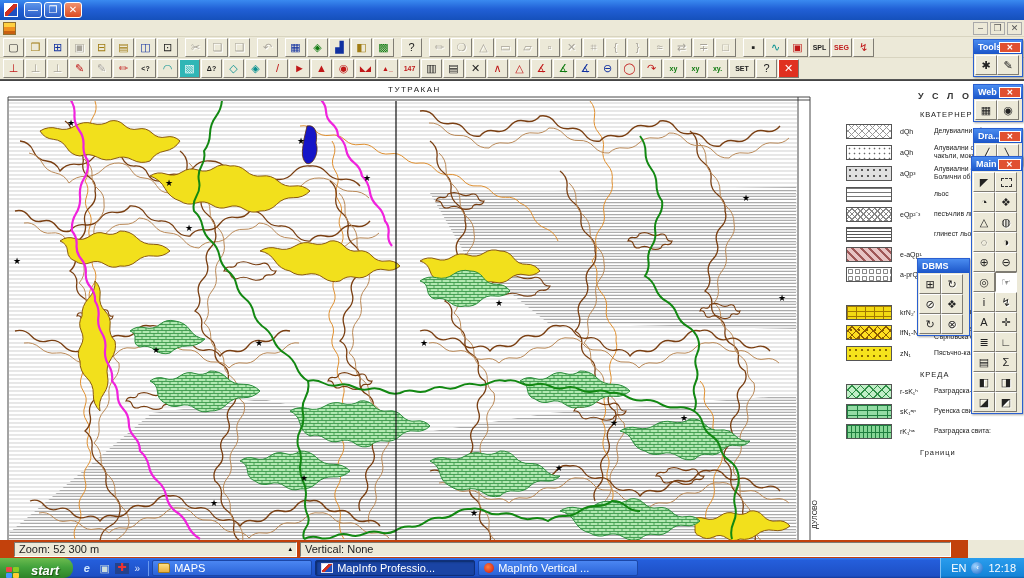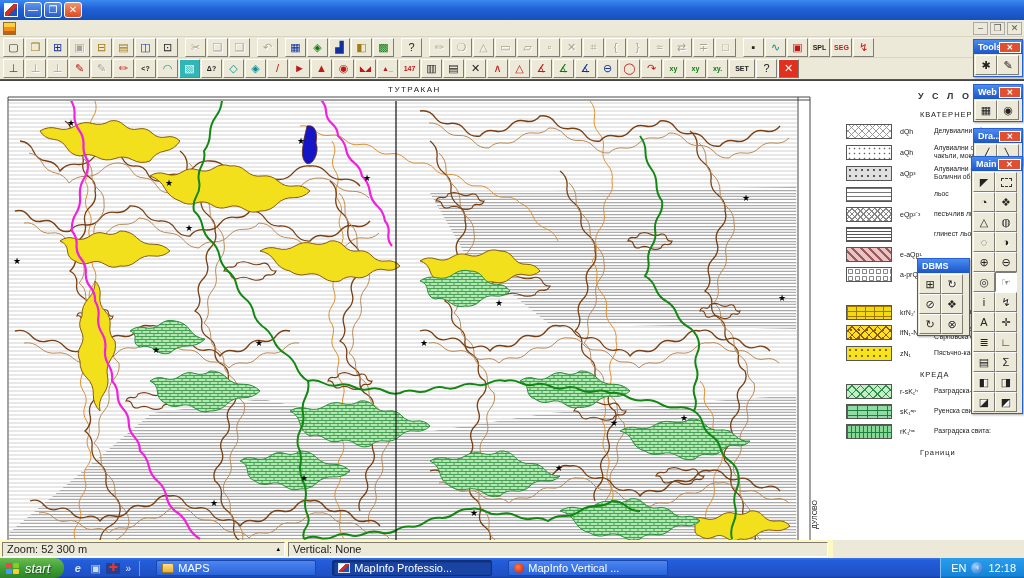--- a/index.html
+++ b/index.html
@@ -77,43 +77,43 @@
   .pbtn i{font-style:normal;line-height:1}
   .pbtn.pressed{border-color:#7f7c73 #fff #fff #7f7c73;background:#fff}
   .pbtn.dashedbox i{display:block;width:11px;height:9px;border:1px dashed #333}
   #pal-tools{left:973px;top:39px;width:50px}
   #pal-web{left:973px;top:84px;width:50px}
   #pal-dra{left:973px;top:128px;width:50px}
   #pal-main{left:971px;top:156px;width:52px}
   #pal-dbms{left:917px;top:258px;width:53px;z-index:5}
 
   
-  #statusbar{position:absolute;top:540px;left:0;width:833px;height:18px;background:#fef9c3;display:flex;align-items:center;font-size:11px;color:#222;padding:1px 2px}
+  #statusbar{position:absolute;top:540px;left:0;width:968px;height:18px;background:#c2410c;display:flex;align-items:center;font-size:11px;color:#222;padding:1px 14px}
   .spanel{height:15px;border:1px solid;border-color:#7f7c73 #fff #fff #7f7c73;display:flex;align-items:center;padding:0 4px;margin-right:3px;background:#ece9d8}
   .spanel .arr{margin-left:auto;font-size:7px;color:#000}
   #sp-zoom{width:283px}#sp-edit{width:305px}#sp-sel{flex:1}
 
   
   #taskbar{position:absolute;top:558px;left:0;width:1024px;height:20px;
     background:linear-gradient(180deg,#3a77e8 0%,#245edb 12%,#1e4fc4 90%,#153a99 100%);display:flex;align-items:center;color:#fff}
-  #start-button{height:20px;padding:0 14px 0 6px;display:flex;align-items:center;gap:6px;
+  #start-button{height:20px;padding:0 14px 0 6px;display:flex;align-items:flex-end;gap:12px;
     background:linear-gradient(180deg,#6cbb4f 0%,#43a33c 45%,#2d8327 100%);border-radius:0 9px 9px 0;
-    font-size:13px;font-weight:normal;font-style:italic;text-shadow:1px 1px 1px #1a5214}
+    font-size:13px;font-weight:bold;font-style:italic;text-shadow:1px 1px 1px #1a5214}
   #start-flag{display:grid;grid-template-columns:6px 6px;grid-gap:1px}
   #start-flag b{width:6px;height:5px;border-radius:1px}
   #start-flag b:nth-child(1){background:#e44}#start-flag b:nth-child(2){background:#8c2}
   #start-flag b:nth-child(3){background:#49f}#start-flag b:nth-child(4){background:#fc3}
   #qlaunch{display:flex;align-items:center;gap:3px;padding:0 6px;border-right:1px solid #6a9af0}
   .ql{width:15px;height:15px;display:flex;align-items:center;justify-content:center;font-size:11px}
   .ql-ie{color:#cfe6ff;font-weight:bold;font-style:italic}
   .ql-dark{color:#cdd}
   .ql-flag{background:linear-gradient(#24428c,#24428c),#24428c;position:relative;width:14px;height:11px}
   .ql-flag::after{content:"✚";position:absolute;left:0;top:-2px;width:14px;text-align:center;color:#e33;font-size:11px}
   .ql-chev{width:10px;font-size:10px;color:#dfe9ff}
-  .task{width:160px;height:16px;margin-left:16px;display:flex;align-items:center;gap:4px;padding:0 5px;
+  .task{width:160px;height:16px;margin-left:3px;display:flex;align-items:center;gap:4px;padding:0 5px;
     background:linear-gradient(180deg,#4b86f2,#2a63d8);border:1px solid #1b47a8;border-radius:2px;font-size:11px;white-space:nowrap;overflow:hidden}
   .task.active{background:#1a44a4;border-color:#0f2f7a;box-shadow:inset 1px 1px 2px #0c2a66}
   .tico{width:12px;height:10px;flex:none}
   .ico-folder{background:linear-gradient(180deg,#ffe080,#e8b040);border:1px solid #a67c18;border-radius:1px 2px 1px 1px}
   .ico-vert{background:radial-gradient(circle at 40% 40%,#ff8040,#c81010);border-radius:50%;width:10px;height:10px}
   .ico-mi{background:linear-gradient(135deg,#fff 35%,#d03020 35% 60%,#2050c0 60%);border:1px solid #dde}
   #tray{margin-left:auto;height:20px;display:flex;align-items:center;gap:5px;padding:0 8px 0 10px;
     background:linear-gradient(180deg,#2a9ded 0%,#1584d8 90%,#0f63ad 100%);border-left:1px solid #7fc0f4;font-size:11px}
   #tray-icon{width:12px;height:12px;border-radius:50%;background:radial-gradient(circle at 35% 35%,#9fd4ff,#1565c8);
     color:#fff;font-size:8px;line-height:12px;text-align:center}

